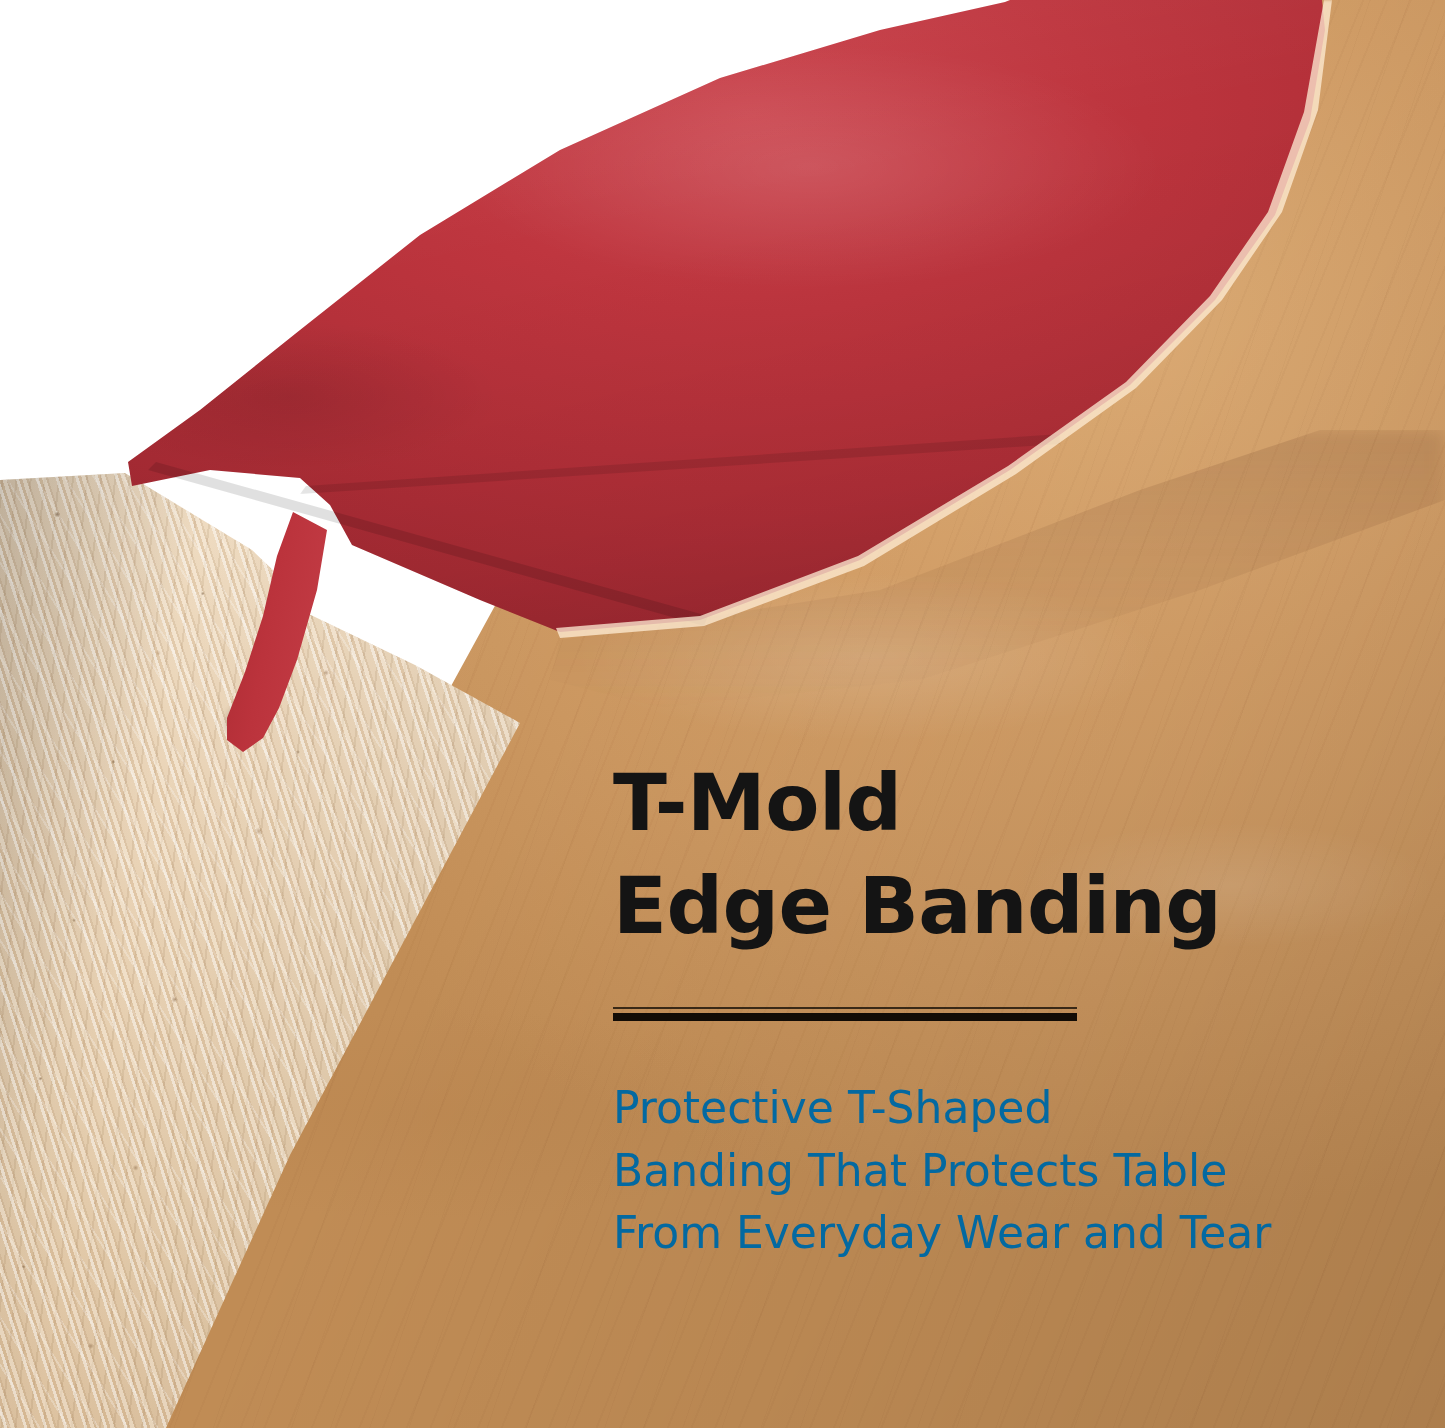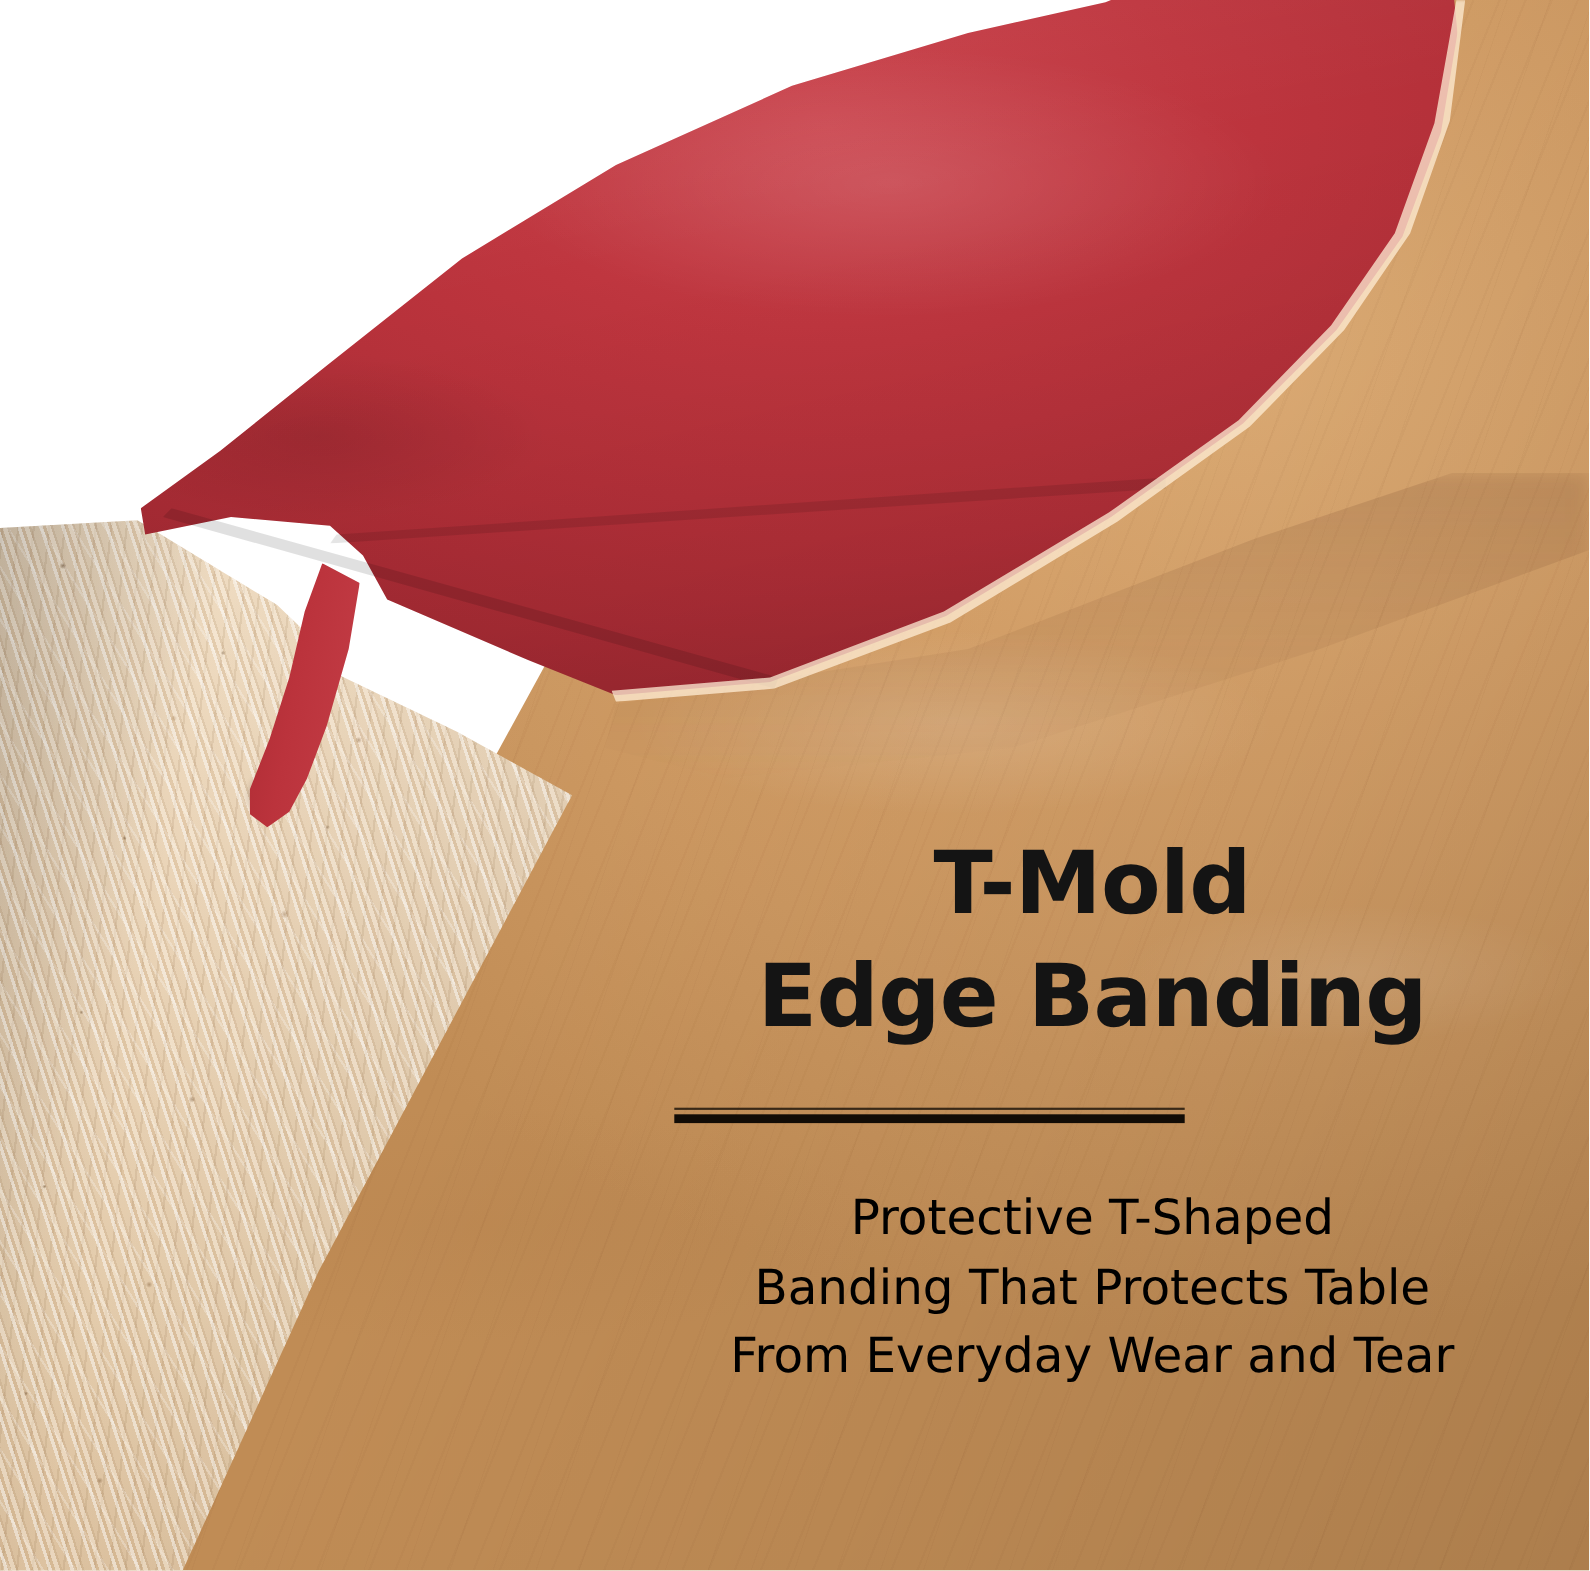--- a/index.html
+++ b/index.html
@@ -5,21 +5,20 @@
 <style>
   html,body{margin:0;padding:0;background:#ffffff;}
   body{font-family:"Liberation Sans", sans-serif;}
 
   #stage{
     position:relative;
     width:1445px;
     height:1428px;
     overflow:hidden;
     background:#ffffff;
-    text-align:center;
   }
 
   
   .wood-face{
     position:absolute;
     left:0; top:0; right:0; bottom:0;
     
     clip-path: polygon(
         1010px 0px,
         1445px 0px,
@@ -304,21 +303,21 @@
     opacity:.82;
   }
   .rule-gap{ height:4px; }
   .rule-thick{
     height:8px;
     background:#120c06;
   }
   .subheadline{
     margin:0;
     margin-top:56px;
-    color:#000000;
+    color:#0369a1;
     font-family:"DejaVu Sans", sans-serif;
     font-size:44px;
     font-weight:400;
     line-height:1.42;
     letter-spacing:0px;
     white-space:pre-line;
   }
 </style>
 </head>
 <body>

